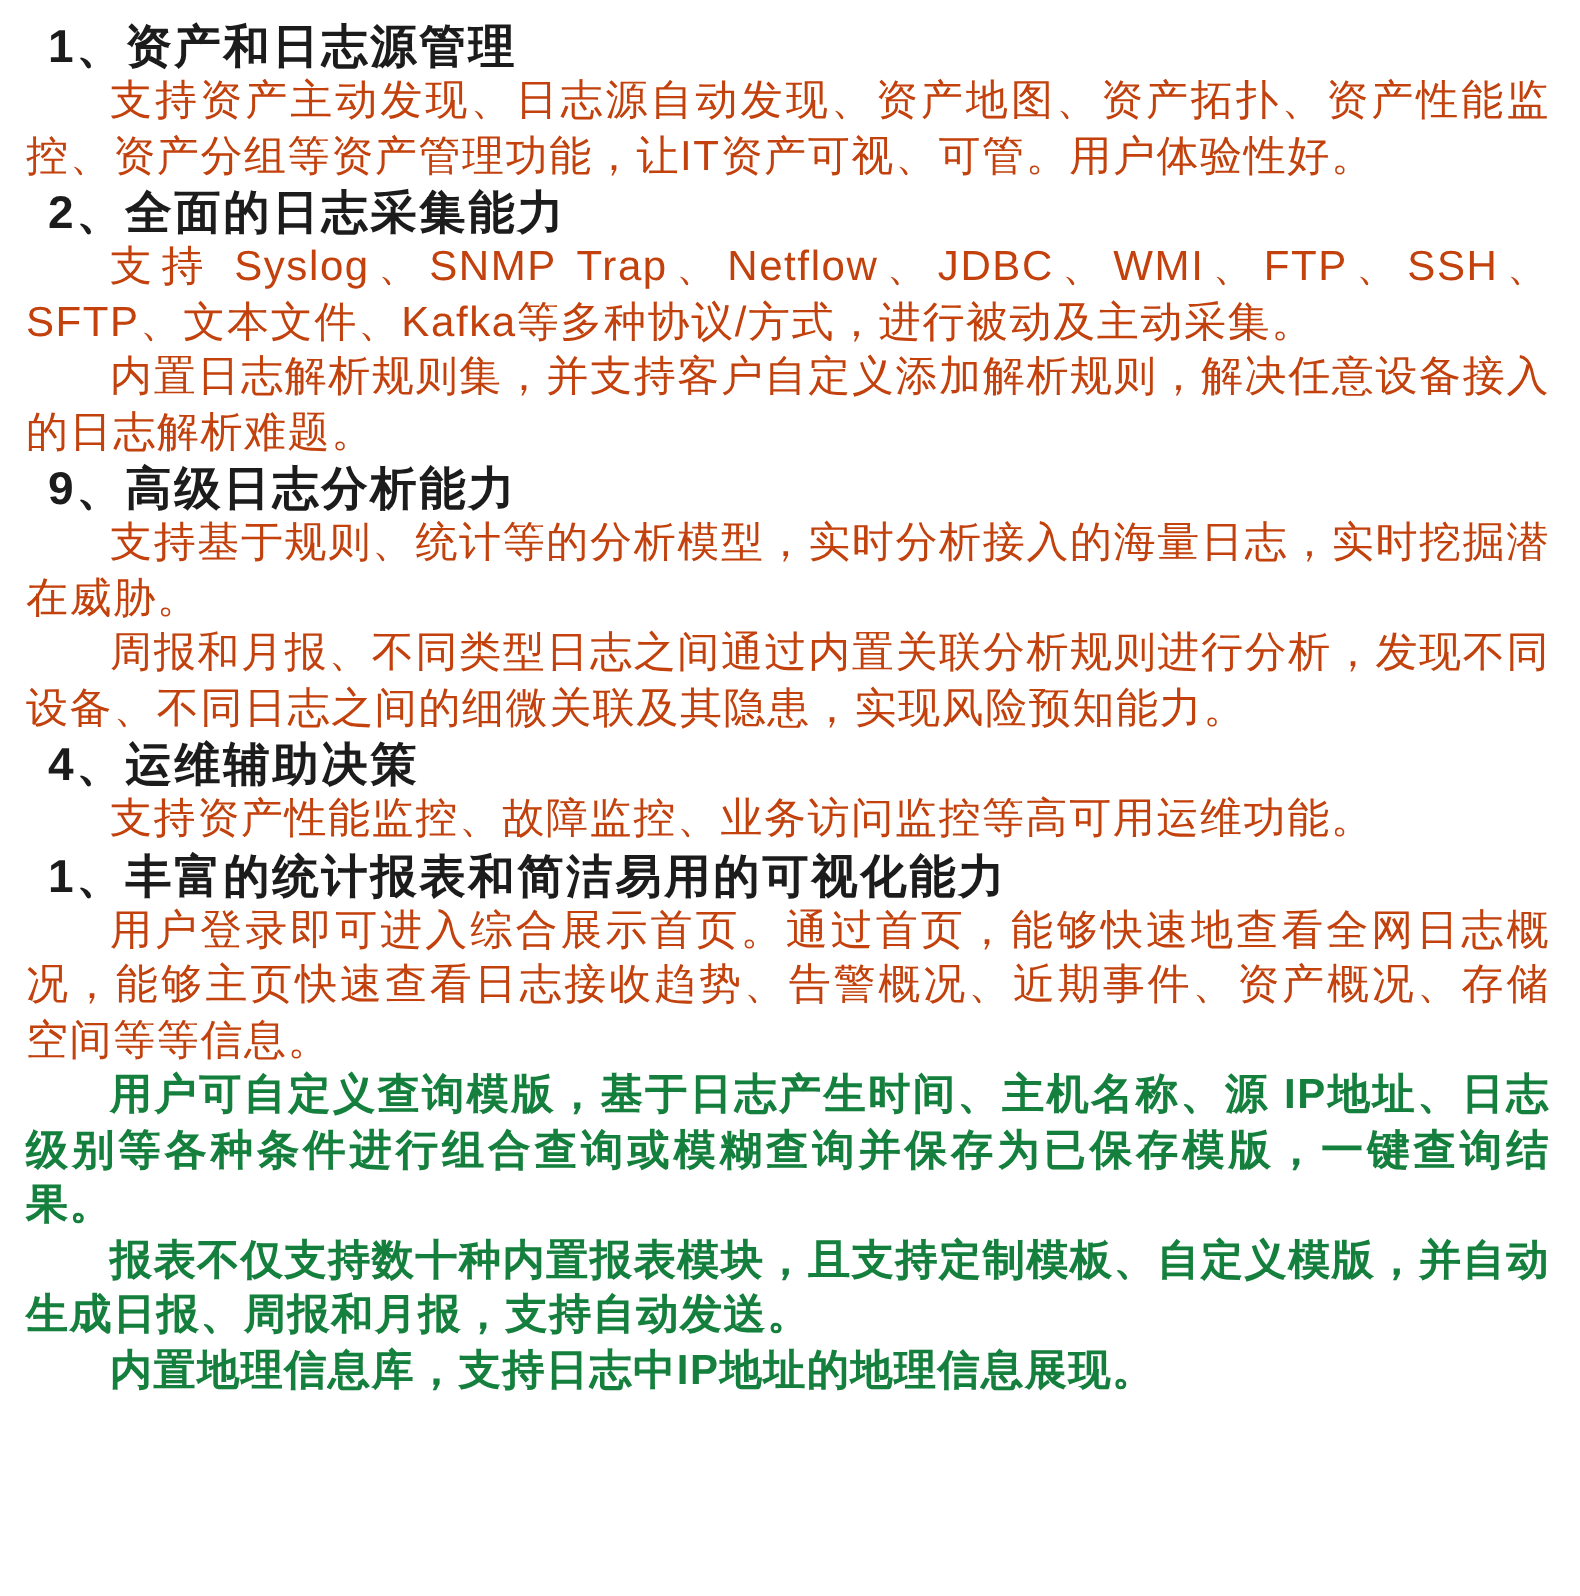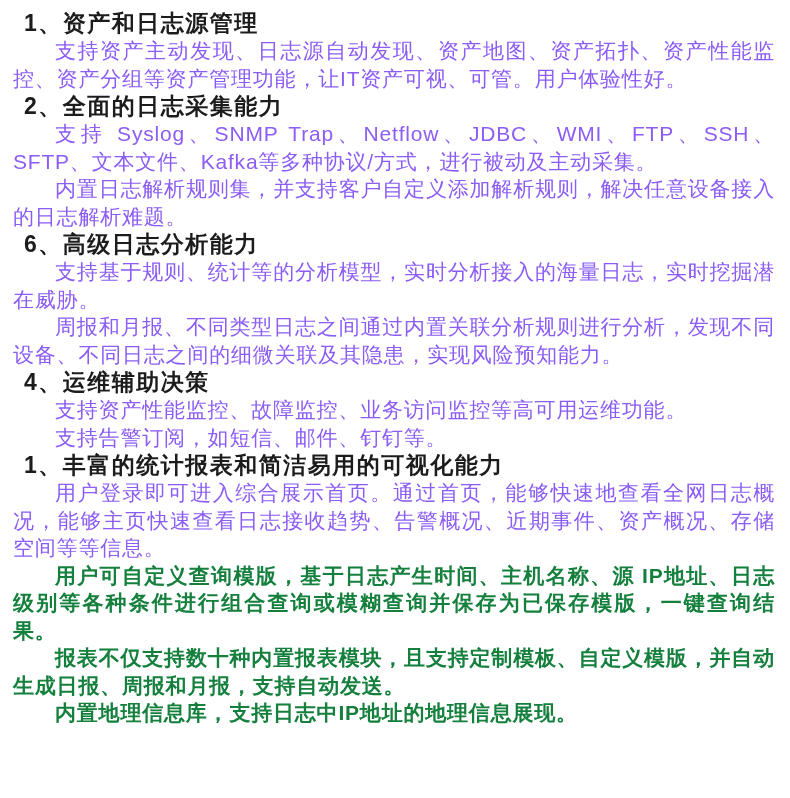--- a/index.html
+++ b/index.html
@@ -27,21 +27,21 @@
     line-height: 28px;
     font-weight: 700;
     color: #1c1c1c;
     letter-spacing: 1.5px;
     text-align: left;
   }
   .para {
     margin: 0;
     text-indent: 2em;
     letter-spacing: 0.8px;
-    color: #8b5cf6;
+    color: #c2410c;
   }
   .para.bold {
     font-weight: 700;
     color: #15803d;
   }
 </style>
 </head>
 <body>
 
 <div class="page">
@@ -51,29 +51,28 @@
     <p class="para">支持资产主动发现、日志源自动发现、资产地图、资产拓扑、资产性能监控、资产分组等资产管理功能，让IT资产可视、可管。用户体验性好。</p>
   </div>
 
   <div class="section">
     <h2 class="section-heading">2、全面的日志采集能力</h2>
     <p class="para">支持 Syslog、SNMP Trap、Netflow、JDBC、WMI、FTP、SSH、SFTP、文本文件、Kafka等多种协议/方式，进行被动及主动采集。</p>
     <p class="para">内置日志解析规则集，并支持客户自定义添加解析规则，解决任意设备接入的日志解析难题。</p>
   </div>
 
   <div class="section">
-    <h2 class="section-heading">6、高级日志分析能力</h2>
+    <h2 class="section-heading">9、高级日志分析能力</h2>
     <p class="para">支持基于规则、统计等的分析模型，实时分析接入的海量日志，实时挖掘潜在威胁。</p>
     <p class="para">周报和月报、不同类型日志之间通过内置关联分析规则进行分析，发现不同设备、不同日志之间的细微关联及其隐患，实现风险预知能力。</p>
   </div>
 
   <div class="section">
     <h2 class="section-heading">4、运维辅助决策</h2>
     <p class="para">支持资产性能监控、故障监控、业务访问监控等高可用运维功能。</p>
-    <p class="para">支持告警订阅，如短信、邮件、钉钉等。</p>
   </div>
 
   <div class="section">
     <h2 class="section-heading">1、丰富的统计报表和简洁易用的可视化能力</h2>
     <p class="para">用户登录即可进入综合展示首页。通过首页，能够快速地查看全网日志概况，能够主页快速查看日志接收趋势、告警概况、近期事件、资产概况、存储空间等等信息。</p>
     <p class="para bold">用户可自定义查询模版，基于日志产生时间、主机名称、源 IP地址、日志级别等各种条件进行组合查询或模糊查询并保存为已保存模版，一键查询结果。</p>
     <p class="para bold">报表不仅支持数十种内置报表模块，且支持定制模板、自定义模版，并自动生成日报、周报和月报，支持自动发送。</p>
     <p class="para bold">内置地理信息库，支持日志中IP地址的地理信息展现。</p>
   </div>
 

